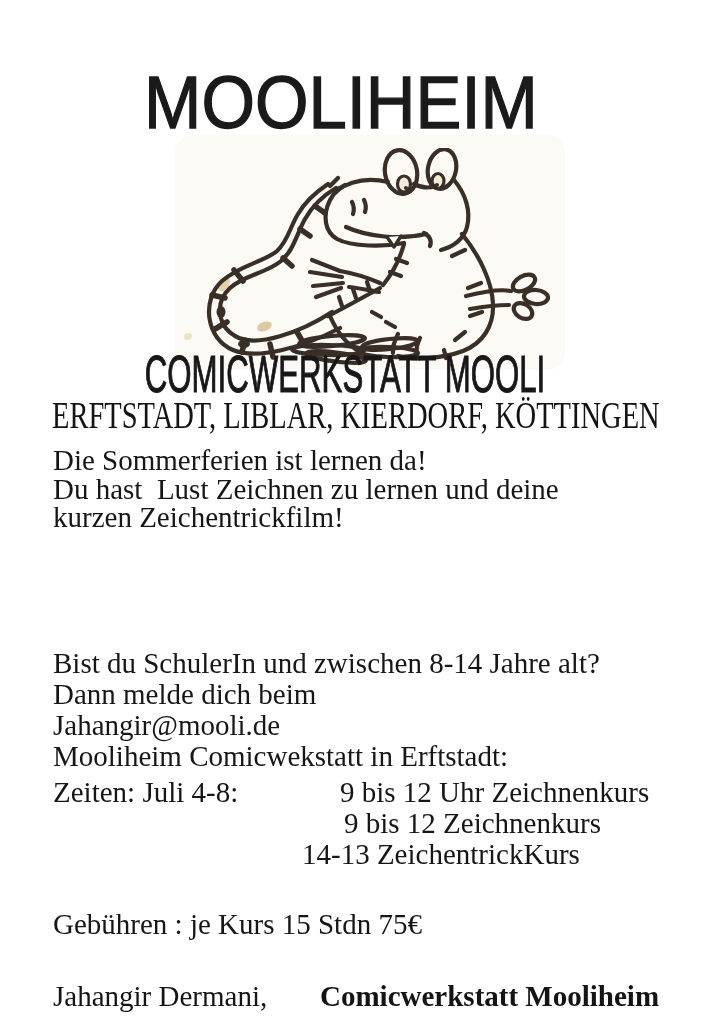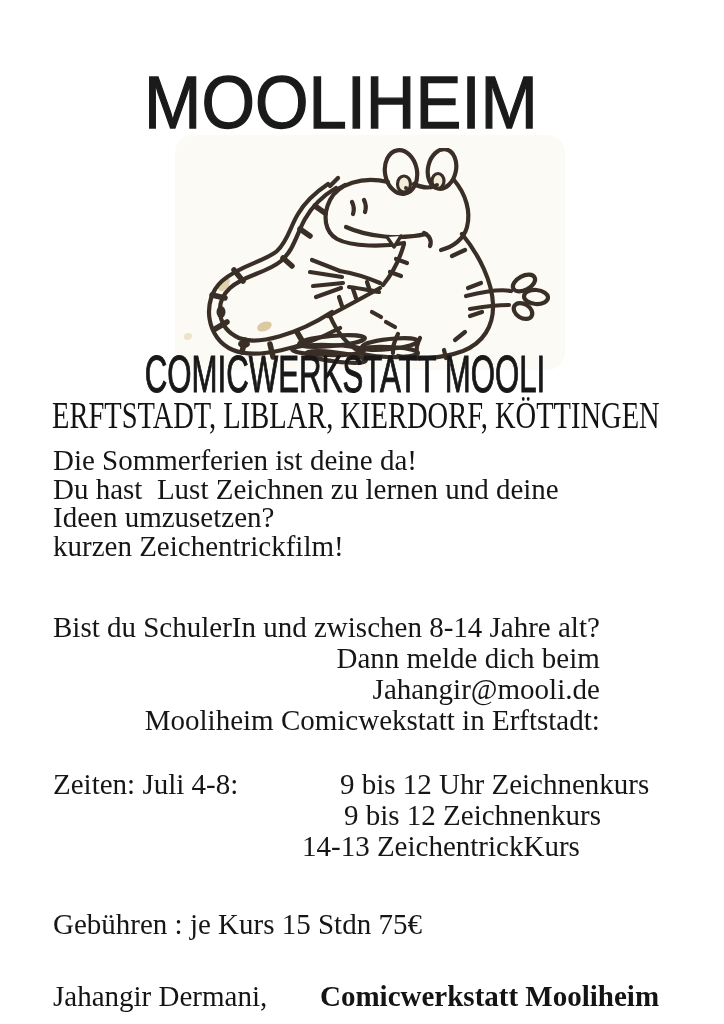--- a/index.html
+++ b/index.html
@@ -29,24 +29,24 @@
     transform:scaleX(0.60);transform-origin:center;white-space:nowrap;
   }
   .locations{
     position:absolute;top:396px;left:52px;font-size:38px;line-height:1;
     transform:scaleX(0.75);transform-origin:left center;white-space:nowrap;
     color:#131313;
   }
   .bodytext{position:absolute;left:53px;font-size:29px;color:#161616;}
   .bodytext div{white-space:pre;}
   .intro{top:446px;line-height:28.5px;}
-  .callout{top:612px;line-height:31px;text-align:right;}
+  .callout{top:648px;line-height:31px;}
   .schedule{position:absolute;top:768px;left:0;width:724px;font-size:29px;color:#161616;}
   .z-row{position:relative;height:31px;}
-  .z-row span{position:absolute;top:0;white-space:pre;text-align:right;}
+  .z-row span{position:absolute;top:8px;white-space:pre;text-align:right;}
   .fees{top:908px;}
   .signature{position:absolute;top:968px;left:0;width:724px;font-size:29px;}
   .signature span{position:absolute;top:12px;white-space:pre;}
   .sig-name{left:53px;}
   .sig-org{left:320px;font-weight:bold;}
 
   .mascot{position:absolute;left:185px;top:148px;}
   .mascot *{vector-effect:none;}
 </style>
 </head>
@@ -134,23 +134,22 @@
     <ellipse cx="390" cy="344" rx="28" ry="5" transform="rotate(-6 390 344)"></ellipse>
     <ellipse cx="388" cy="352" rx="30" ry="5" transform="rotate(2 388 352)"></ellipse>
     <path d="M 444 350 l 2 8"></path>
   </g>
 </svg>
 
 <div class="workshop">COMICWERKSTATT MOOLI</div>
 <div class="locations">ERFTSTADT, LIBLAR, KIERDORF, KÖTTINGEN</div>
 
 <div class="bodytext intro">
-  <div>Die Sommerferien ist deine da!</div>
+  <div>Die Sommerferien ist lernen da!</div>
   <div>Du hast  Lust Zeichnen zu lernen und deine</div>
-  <div>Ideen umzusetzen?</div>
   <div>kurzen Zeichentrickfilm!</div>
 </div>
 
 <div class="bodytext callout">
   <div>Bist du SchulerIn und zwischen 8-14 Jahre alt?</div>
   <div>Dann melde dich beim</div>
   <div>Jahangir@mooli.de</div>
   <div>Mooliheim Comicwekstatt in Erftstadt:</div>
 </div>
 

